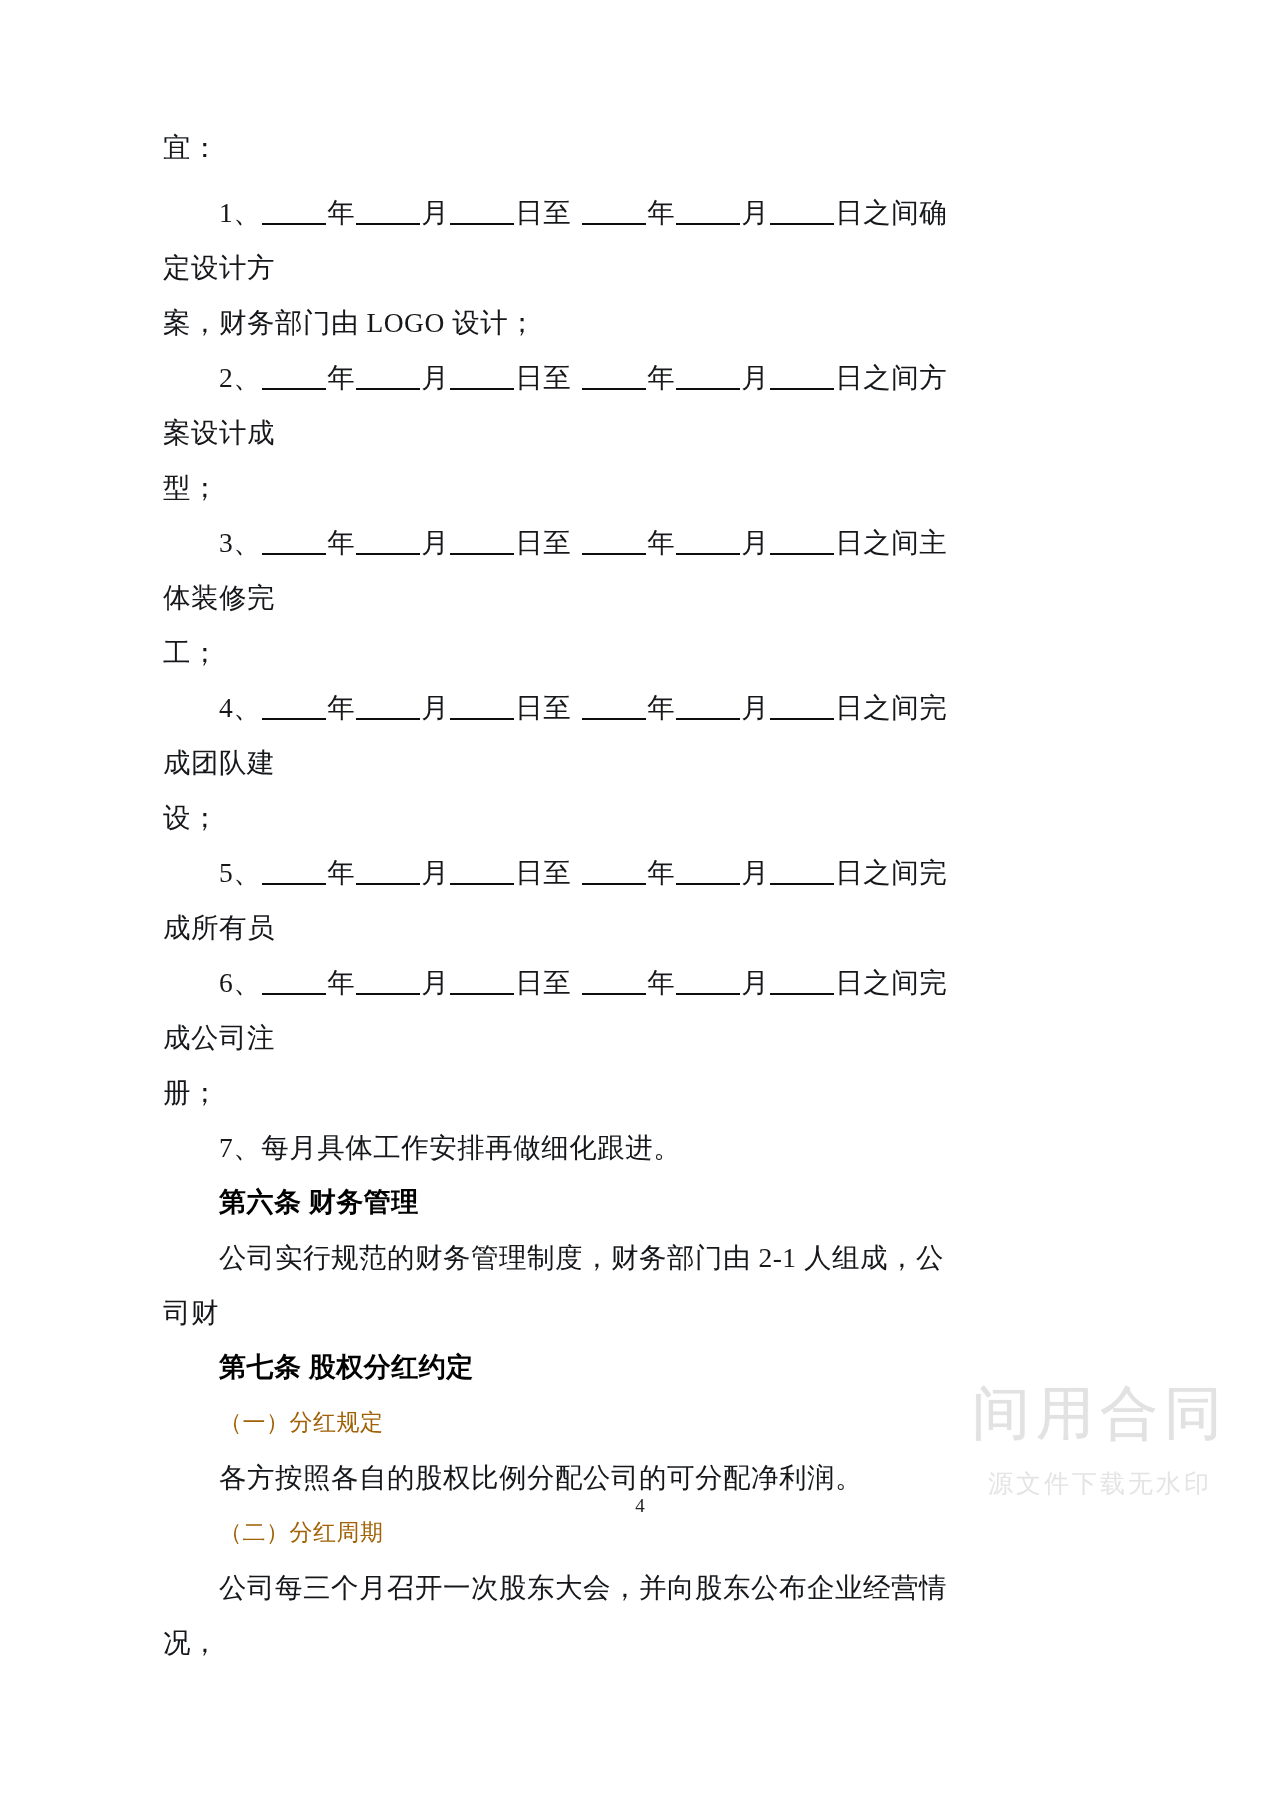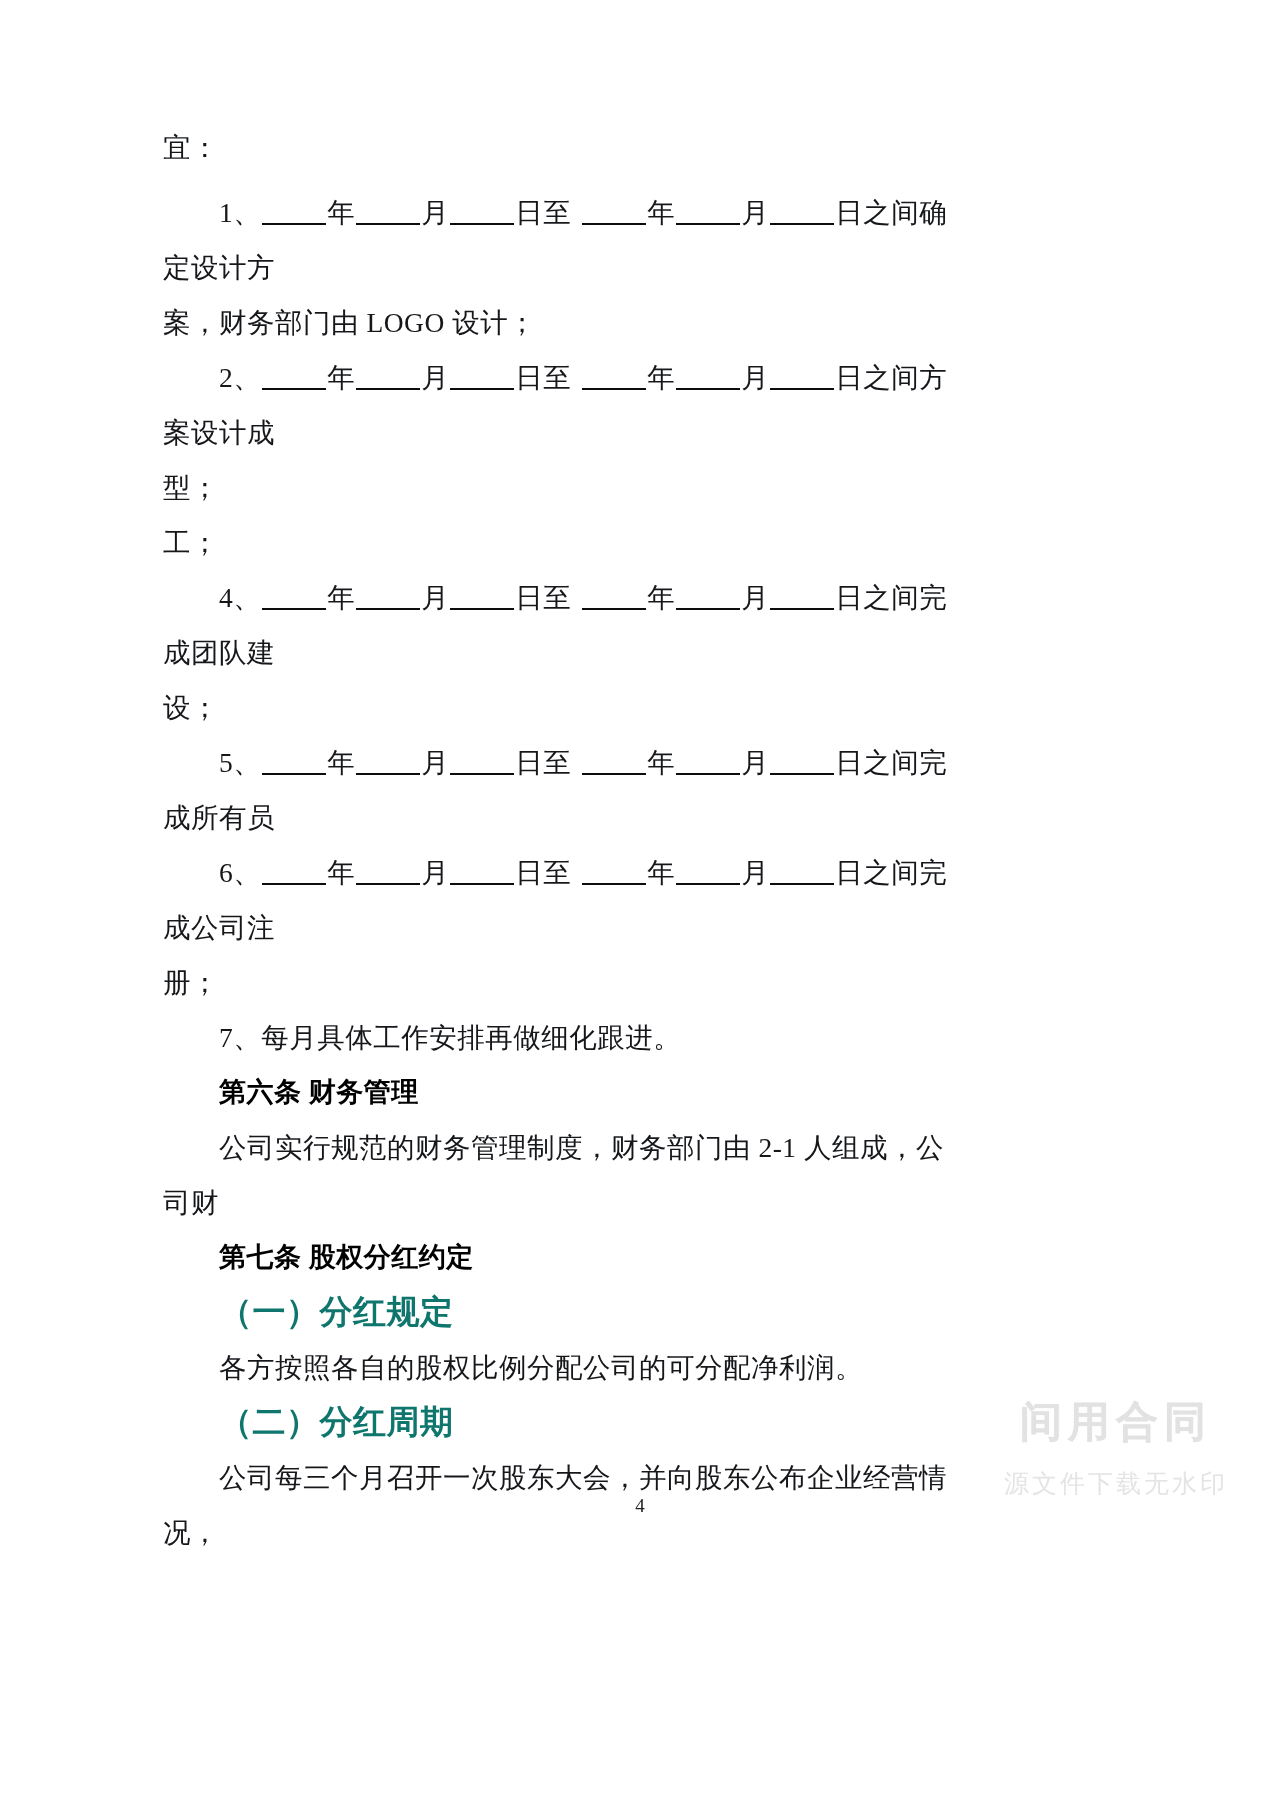--- a/index.html
+++ b/index.html
@@ -42,24 +42,24 @@
   .heading {
     font-size: 27px;
     line-height: 55px;
     font-weight: bold;
     color: #000000;
     margin: 0;
     text-indent: 56px;
     letter-spacing: 0.5px;
   }
   .subheading {
-    font-size: 33px;
+    font-size: 23px;
     line-height: 55px;
-    font-weight: bold;
-    color: #0f766e;
+    font-weight: normal;
+    color: #a16207;
     margin: 0;
     text-indent: 56px;
     letter-spacing: 0.5px;
   }
   .spacer-sm { height: 10px; }
 
   
   .blank {
     display: inline-block;
     border-bottom: 2px solid #0d0d0d;
@@ -84,22 +84,22 @@
   
   .watermark {
     position: absolute;
     right: 52px;
     bottom: 310px;
     text-align: center;
     pointer-events: none;
     user-select: none;
   }
   .watermark .wm-main {
-    font-size: 42px;
-    font-weight: bold;
+    font-size: 58px;
+    font-weight: normal;
     color: #e2e2e2;
     letter-spacing: 6px;
     line-height: 1.05;
     font-family: "Liberation Sans", sans-serif;
     text-shadow: 0 0 1px #dcdcdc;
   }
   .watermark .wm-sub {
     font-size: 25px;
     color: #e4e4e4;
     letter-spacing: 3px;
@@ -115,20 +115,21 @@
 
     <p class="para">宜：</p>
     <div class="spacer-sm"></div>
 
     <p class="para indent"><span>1、</span><span class="blank"></span><span>年</span><span class="blank"></span><span>月</span><span class="blank"></span><span>日至</span><span class="gap"></span><span class="blank"></span><span>年</span><span class="blank"></span><span>月</span><span class="blank"></span><span>日之间确定设计方</span></p>
     <p class="para">案，财务部门由 LOGO 设计；</p>
 
     <p class="para indent"><span>2、</span><span class="blank"></span><span>年</span><span class="blank"></span><span>月</span><span class="blank"></span><span>日至</span><span class="gap"></span><span class="blank"></span><span>年</span><span class="blank"></span><span>月</span><span class="blank"></span><span>日之间方案设计成</span></p>
     <p class="para">型；</p>
 
+    <p class="para indent"><span>3、</span><span class="blank"></span><span>年</span><span class="blank"></span><span>月</span><span class="blank"></span><span>日至</span><span class="gap"></span><span class="blank"></span><span>年</span><span class="blank"></span><span>月</span><span class="blank"></span><span>日之间主体装修完</span></p>
     <p class="para">工；</p>
 
     <p class="para indent"><span>4、</span><span class="blank"></span><span>年</span><span class="blank"></span><span>月</span><span class="blank"></span><span>日至</span><span class="gap"></span><span class="blank"></span><span>年</span><span class="blank"></span><span>月</span><span class="blank"></span><span>日之间完成团队建</span></p>
     <p class="para">设；</p>
 
     <p class="para indent"><span>5、</span><span class="blank"></span><span>年</span><span class="blank"></span><span>月</span><span class="blank"></span><span>日至</span><span class="gap"></span><span class="blank"></span><span>年</span><span class="blank"></span><span>月</span><span class="blank"></span><span>日之间完成所有员</span></p>
 
     <p class="para indent"><span>6、</span><span class="blank"></span><span>年</span><span class="blank"></span><span>月</span><span class="blank"></span><span>日至</span><span class="gap"></span><span class="blank"></span><span>年</span><span class="blank"></span><span>月</span><span class="blank"></span><span>日之间完成公司注</span></p>
     <p class="para">册；</p>
 

